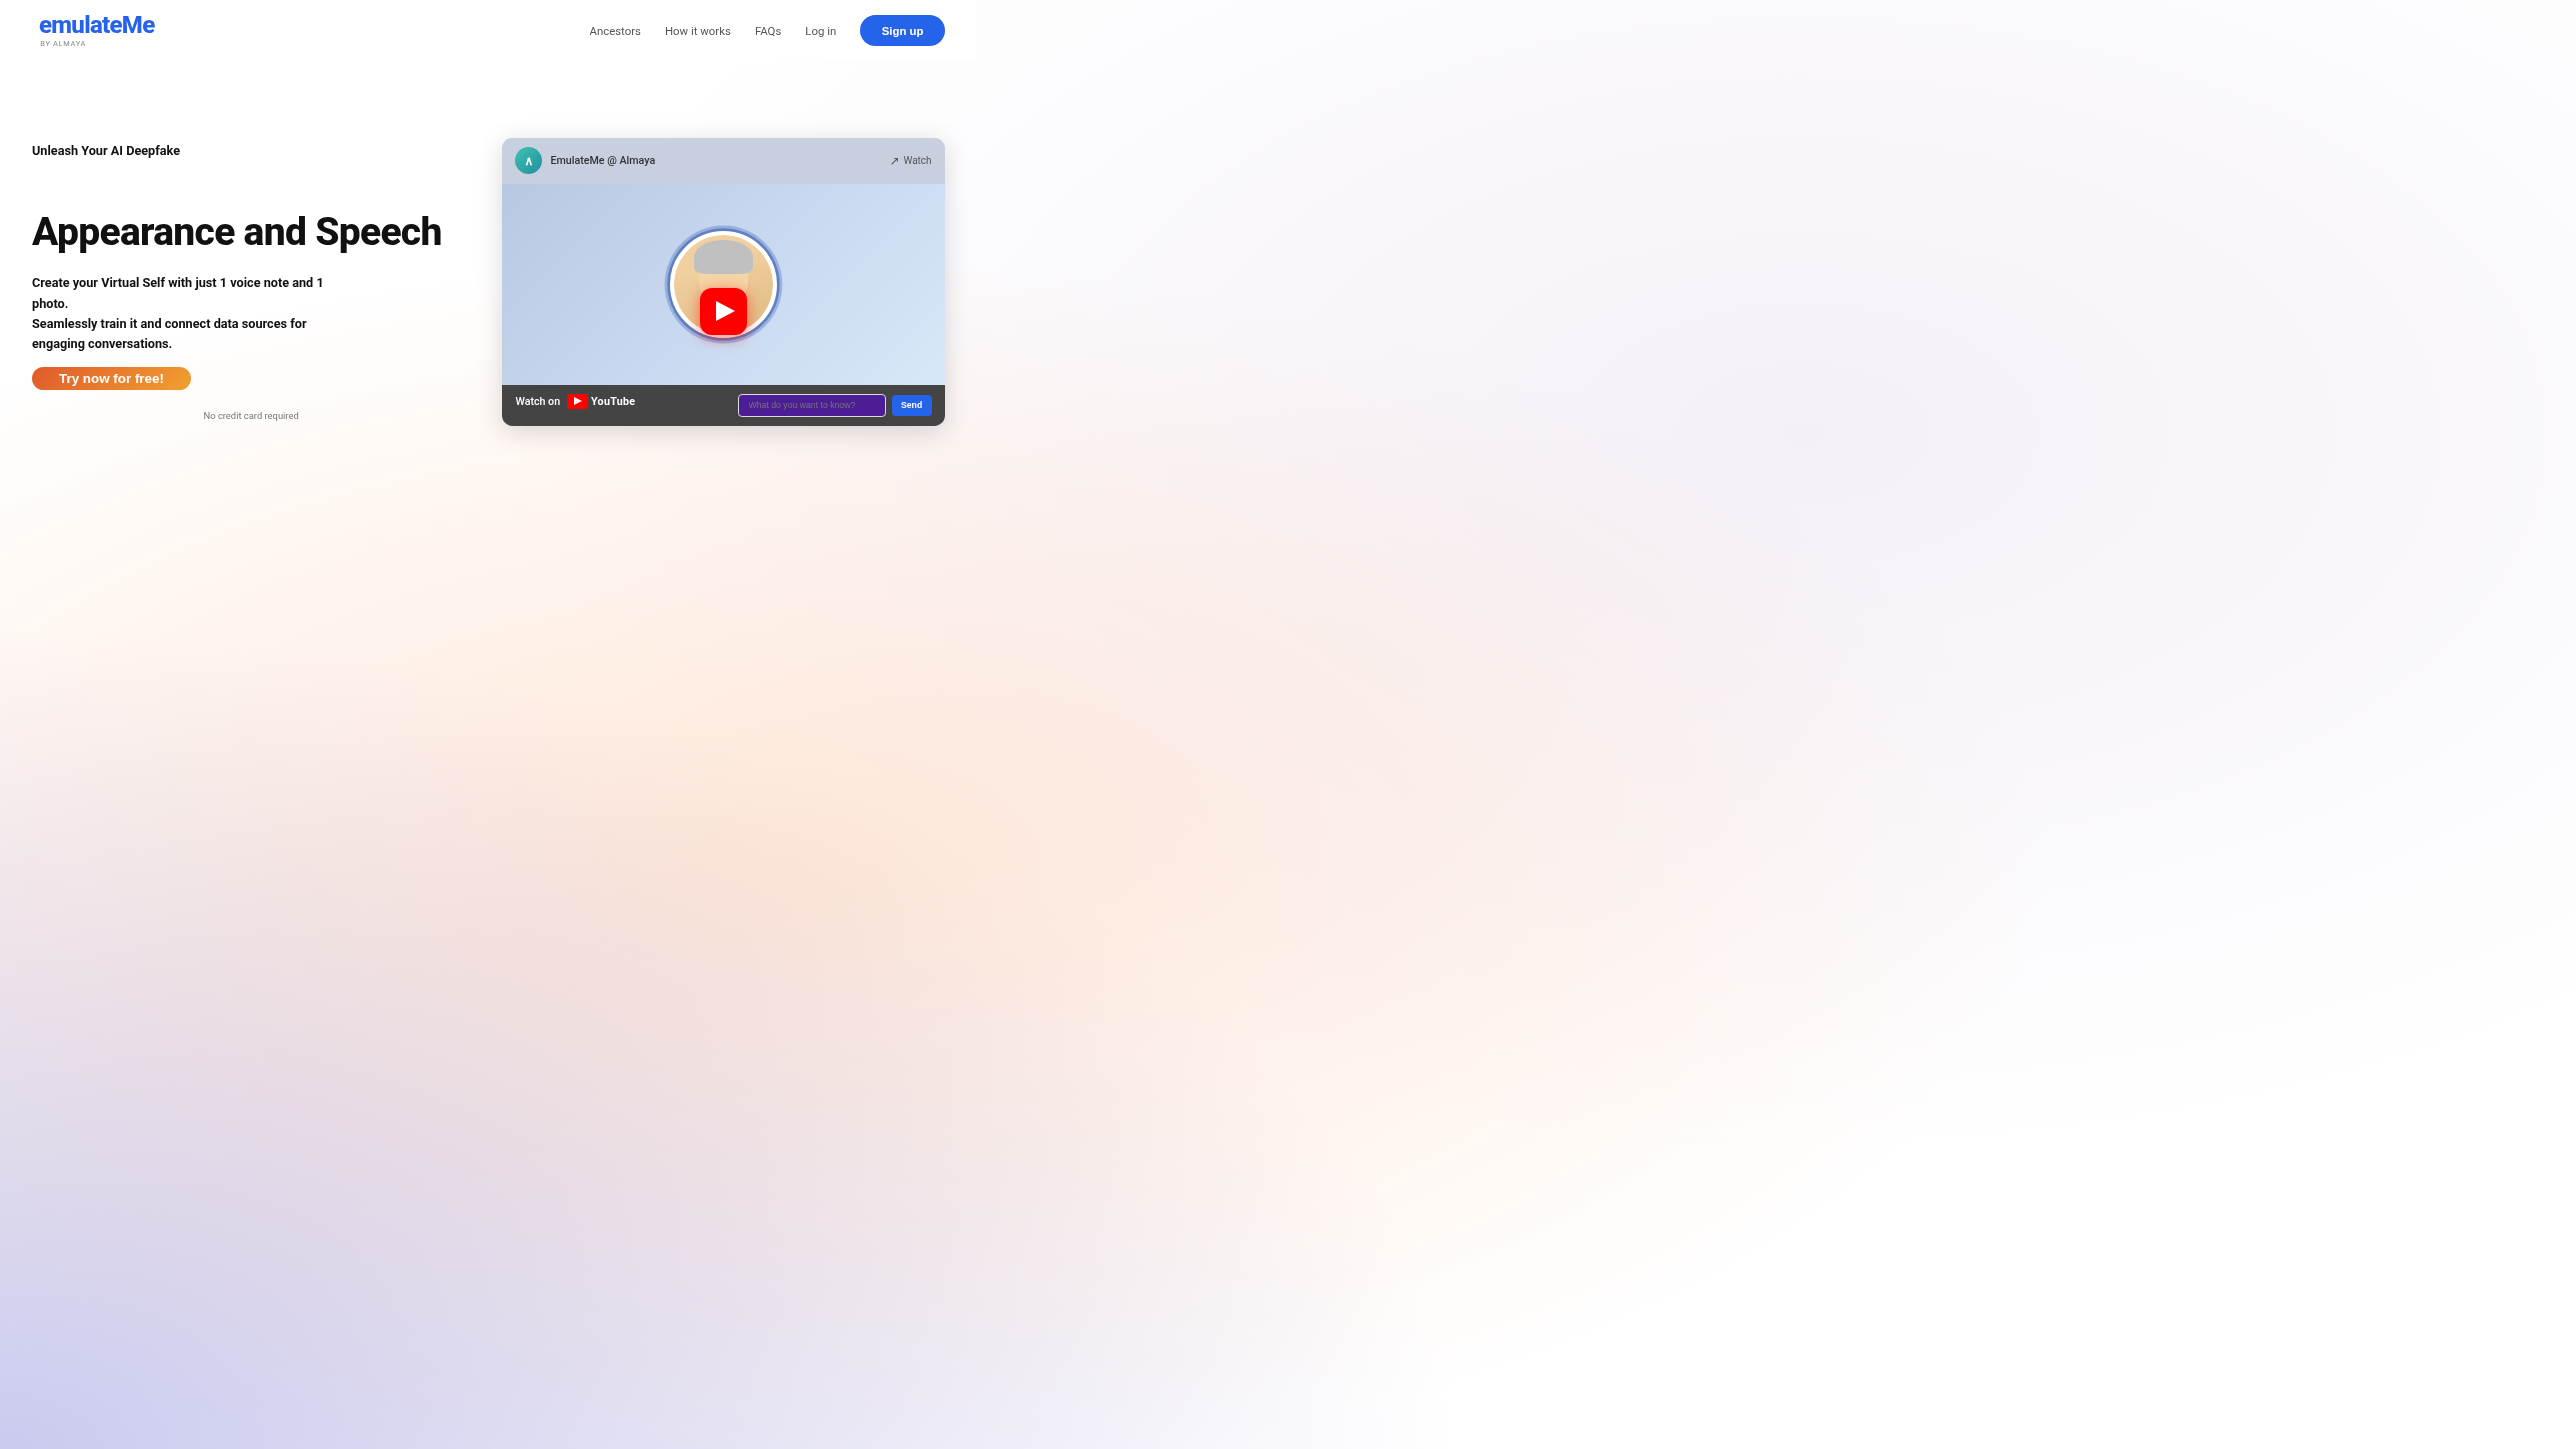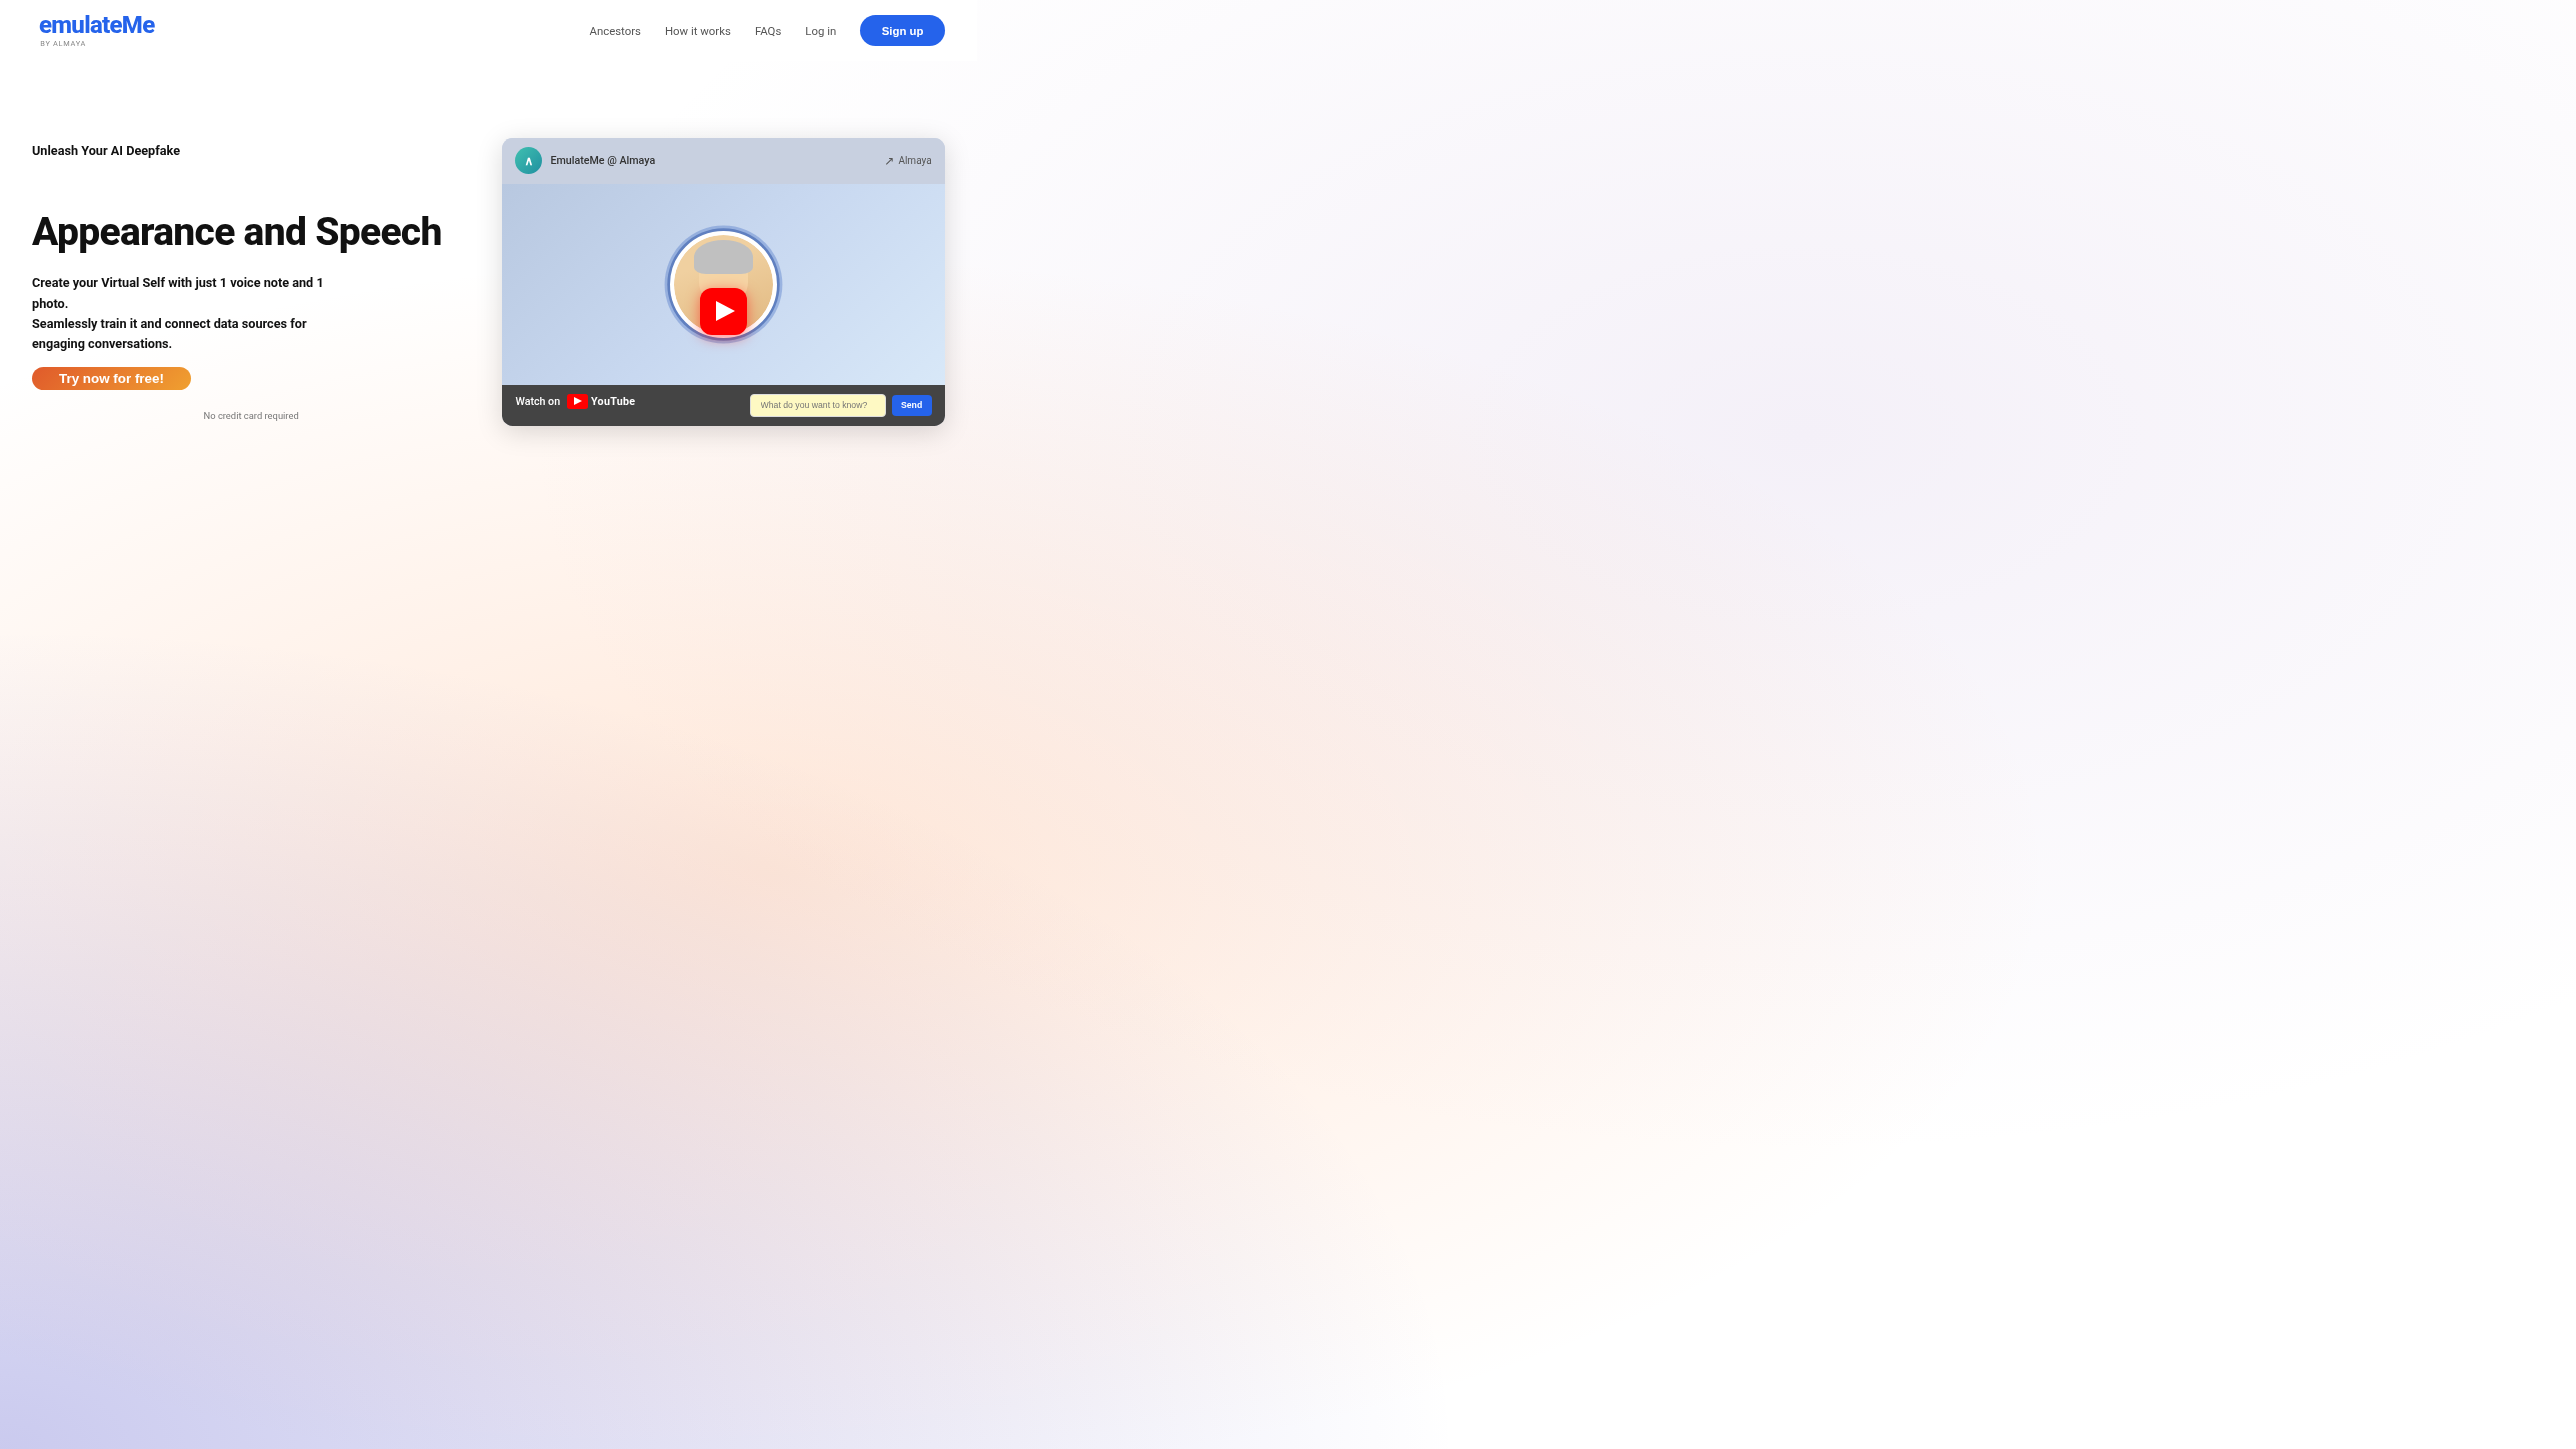--- a/index.html
+++ b/index.html
@@ -357,27 +357,27 @@
       letter-spacing: 0.3px;
     }
 
     .chat-input-area {
       display: flex;
       gap: 5.4px;
       align-items: center;
     }
 
     .chat-input {
-      background: #fef9c3;
+      background: #4c1d95;
       border: 0.7px solid #ddd;
       border-radius: 4px;
       padding: 5.4px 9.4px;
       font-size: 8.7px;
       color: #888;
-      width: 136px;
+      width: 148px;
     }
 
     .chat-send-btn {
       background: #2563eb;
       color: white;
       border: none;
       border-radius: 4px;
       padding: 5.4px 9.4px;
       font-size: 8.7px;
       font-weight: 600;
@@ -429,21 +429,21 @@
 
       <div class="video-top-bar">
         <div class="video-channel">
           <div class="channel-icon">
             <span>∧</span>
           </div>
           <span class="channel-name">EmulateMe @ Almaya</span>
         </div>
         <div class="share-btn">
           <span class="share-icon">↗</span>
-          <span>Almaya</span>
+          <span>Watch</span>
         </div>
       </div>
 
       <div class="video-main">
         <div class="avatar-circle">
           <div class="person-face"></div>
         </div>
         <div class="play-overlay">
           <div class="play-button">
             <div class="play-triangle"></div>

